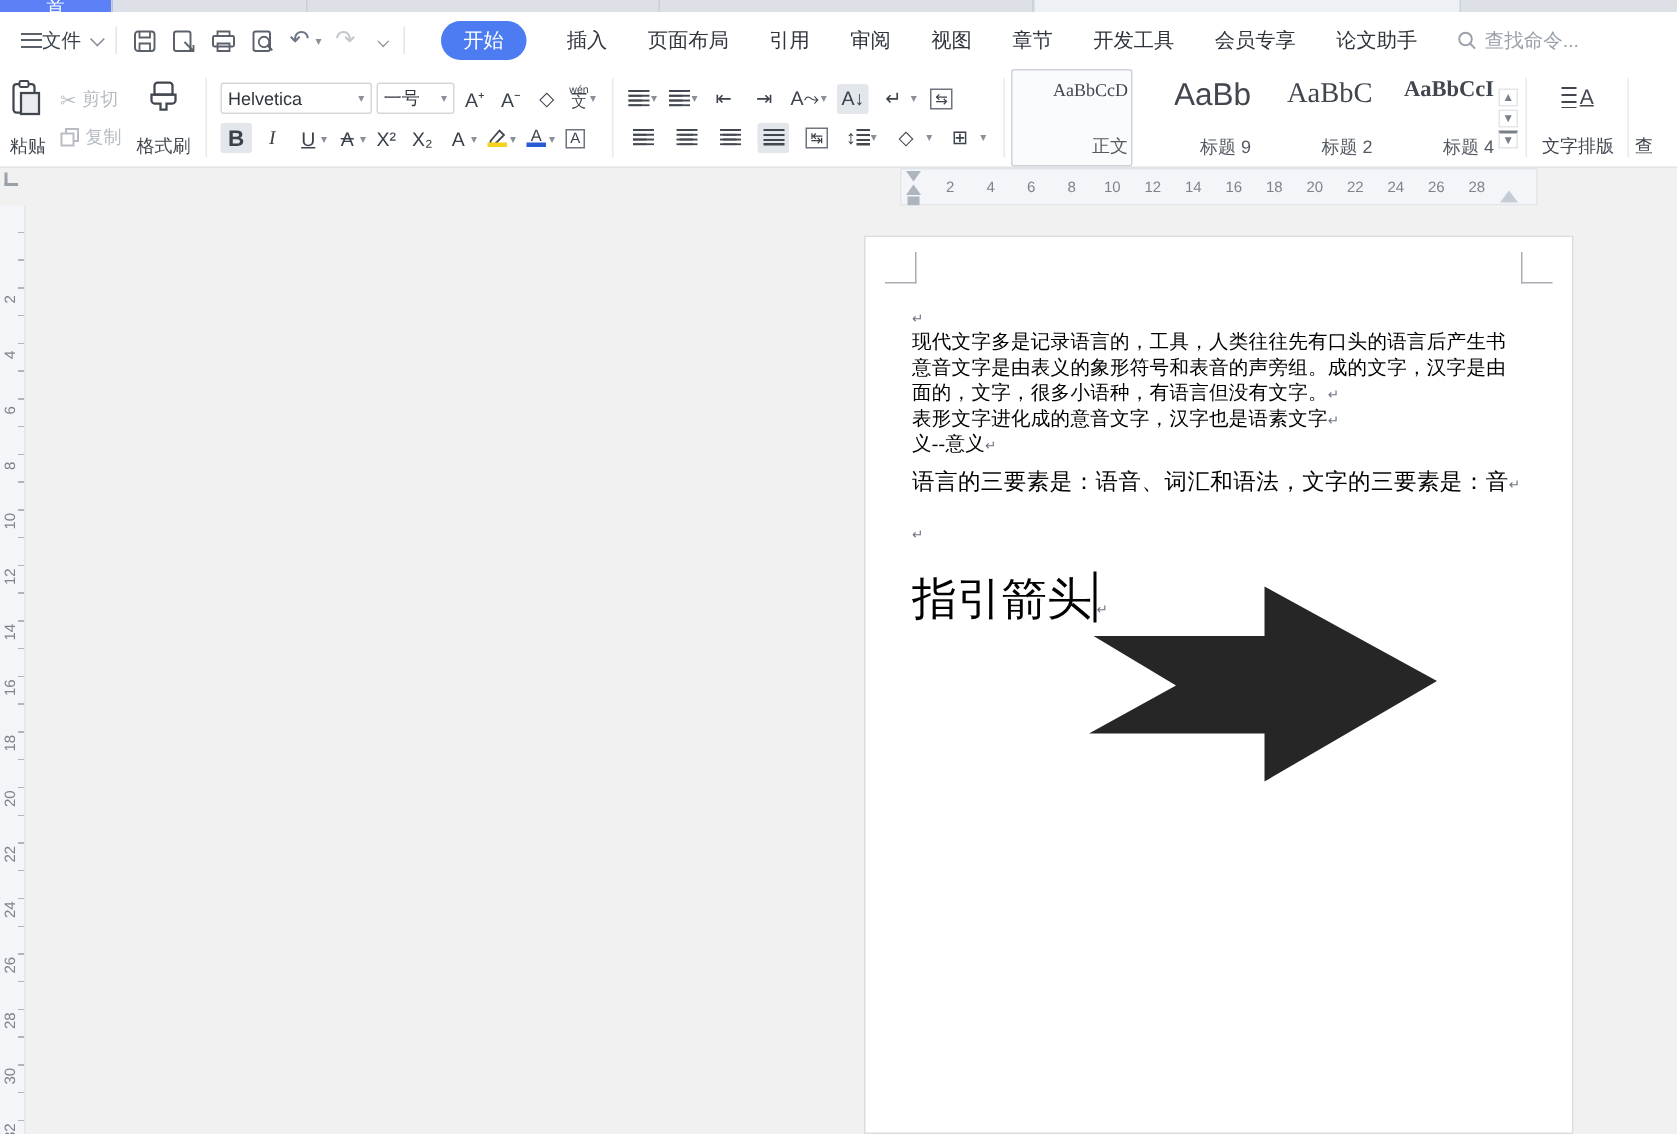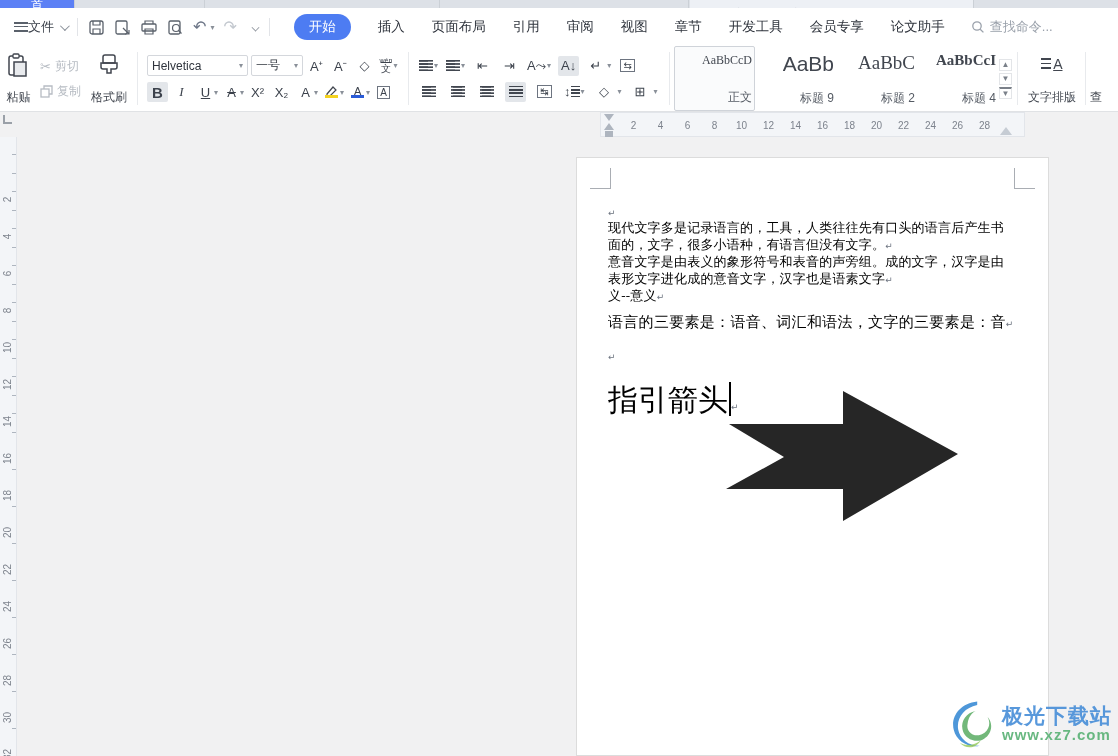--- a/index.html
+++ b/index.html
@@ -542,25 +542,25 @@
 
     <div id="doc-content">
       <div class="pline"><span class="pilcrow">↵</span></div>
 
 
         <div class="dline">
           <span>现代文字多是记录语言的，工具，人类往往先有口头的语言后产生书</span><span class="pilcrow"></span>
         </div>
 
         <div class="dline">
+          <span>意音文字是由表义的象形符号和表音的声旁组。成的文字，汉字是由</span><span class="pilcrow"></span>
+        </div>
+
+        <div class="dline">
           <span>面的，文字，很多小语种，有语言但没有文字。</span><span class="pilcrow">↵</span>
-        </div>
-
-        <div class="dline">
-          <span>意音文字是由表义的象形符号和表音的声旁组。成的文字，汉字是由</span><span class="pilcrow"></span>
         </div>
 
         <div class="dline">
           <span>表形文字进化成的意音文字，汉字也是语素文字</span><span class="pilcrow">↵</span>
         </div>
 
 
         <div class="dline">
           <span>义--意义</span><span class="pilcrow">↵</span>
         </div>
@@ -573,24 +573,13 @@
       <div id="big-line">
         <span>指引箭头</span><span id="caret"></span><span class="pilcrow">↵</span>
       </div>
     </div>
 
     <svg id="arrow-svg" width="473" height="599" viewBox="0 0 473 599">
       <polygon id="arrow-poly" points="152,266 266,266 266,233 381,296 266,363 266,331 149,331 207,299" fill="#262626"></polygon>
     </svg>
   </div>
 
-  <div id="watermark">
-    <svg width="52" height="56" viewBox="0 0 60 64">
-      <path d="M36 6 C16 8 5 24 9 39 C12 52 26 60 39 57 C28 58 16 50 14 38 C12 25 21 13 36 10 Z" fill="#3f8fd6"></path>
-      <path d="M34 17 C24 19 17 28 19 38 C21 48 31 53 40 51 C52 47 56 33 48 24 C53 33 48 43 38 45 C29 46 23 39 25 31 C26 24 30 19 34 17 Z" fill="#67b26f"></path>
-      <path d="M40 51 C34 56 24 58 16 54 C23 61 34 61 40 51 Z" fill="#8bc34a" opacity="0.8"></path>
-    </svg>
-    <div class="wm-col">
-      <span class="wm-title">极光下载站</span>
-      <span class="wm-url">www.xz7.com</span>
-    </div>
-  </div>
 </div>
 
 </body></html>

